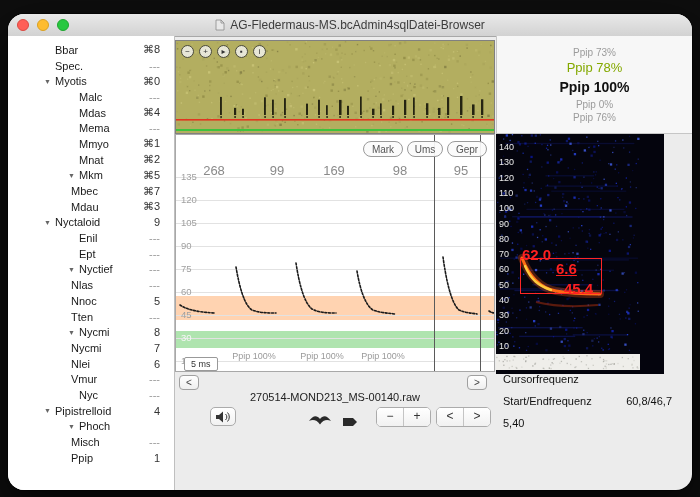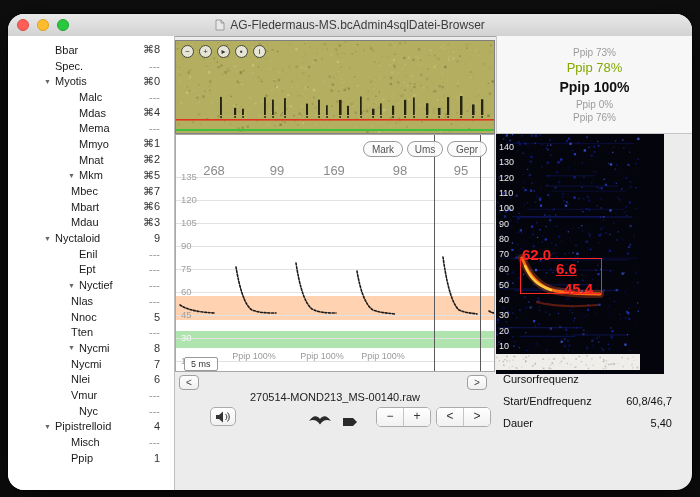--- a/index.html
+++ b/index.html
@@ -150,25 +150,20 @@
             <div class="slabel">Mkm</div>
             <div class="sval">⌘5</div>
           </div>
           <div class="srow lvl2">
             <div class="tri"></div>
             <div class="slabel">Mbec</div>
             <div class="sval">⌘7</div>
           </div>
           <div class="srow lvl2">
             <div class="tri"></div>
-            <div class="slabel">Mbart</div>
-            <div class="sval">⌘6</div>
-          </div>
-          <div class="srow lvl2">
-            <div class="tri"></div>
             <div class="slabel">Mdau</div>
             <div class="sval">⌘3</div>
           </div>
           <div class="srow lvl0">
             <div class="tri">▼</div>
             <div class="slabel">Nyctaloid</div>
             <div class="sval">9</div>
           </div>
           <div class="srow lvl1">
             <div class="tri"></div>
@@ -222,20 +217,25 @@
           </div>
           <div class="srow lvl1">
             <div class="tri"></div>
             <div class="slabel">Nyc</div>
             <div class="sval dim">---</div>
           </div>
           <div class="srow lvl0">
             <div class="tri">▼</div>
             <div class="slabel">Pipistrelloid</div>
             <div class="sval">4</div>
+          </div>
+          <div class="srow lvl1">
+            <div class="tri">▼</div>
+            <div class="slabel">Phoch</div>
+            <div class="sval"></div>
           </div>
           <div class="srow lvl2">
             <div class="tri"></div>
             <div class="slabel">Misch</div>
             <div class="sval dim">---</div>
           </div>
           <div class="srow lvl2">
             <div class="tri"></div>
             <div class="slabel">Ppip</div>
             <div class="sval">1</div>
@@ -1479,19 +1479,18 @@
   <div class="info" id="info-rows">
         <div class="irow">
           <div class="ilabel">Cursorfrequenz</div>
           <div class="ival"></div>
         </div>
         <div class="irow">
           <div class="ilabel">Start/Endfrequenz</div>
           <div class="ival">60,8/46,7</div>
         </div>
         <div class="irow">
-          <div class="ilabel">Dauer</div>
           <div class="ival">5,40</div>
         </div>
       </div>
 
  </div>
 </div>
 
 </body></html>

